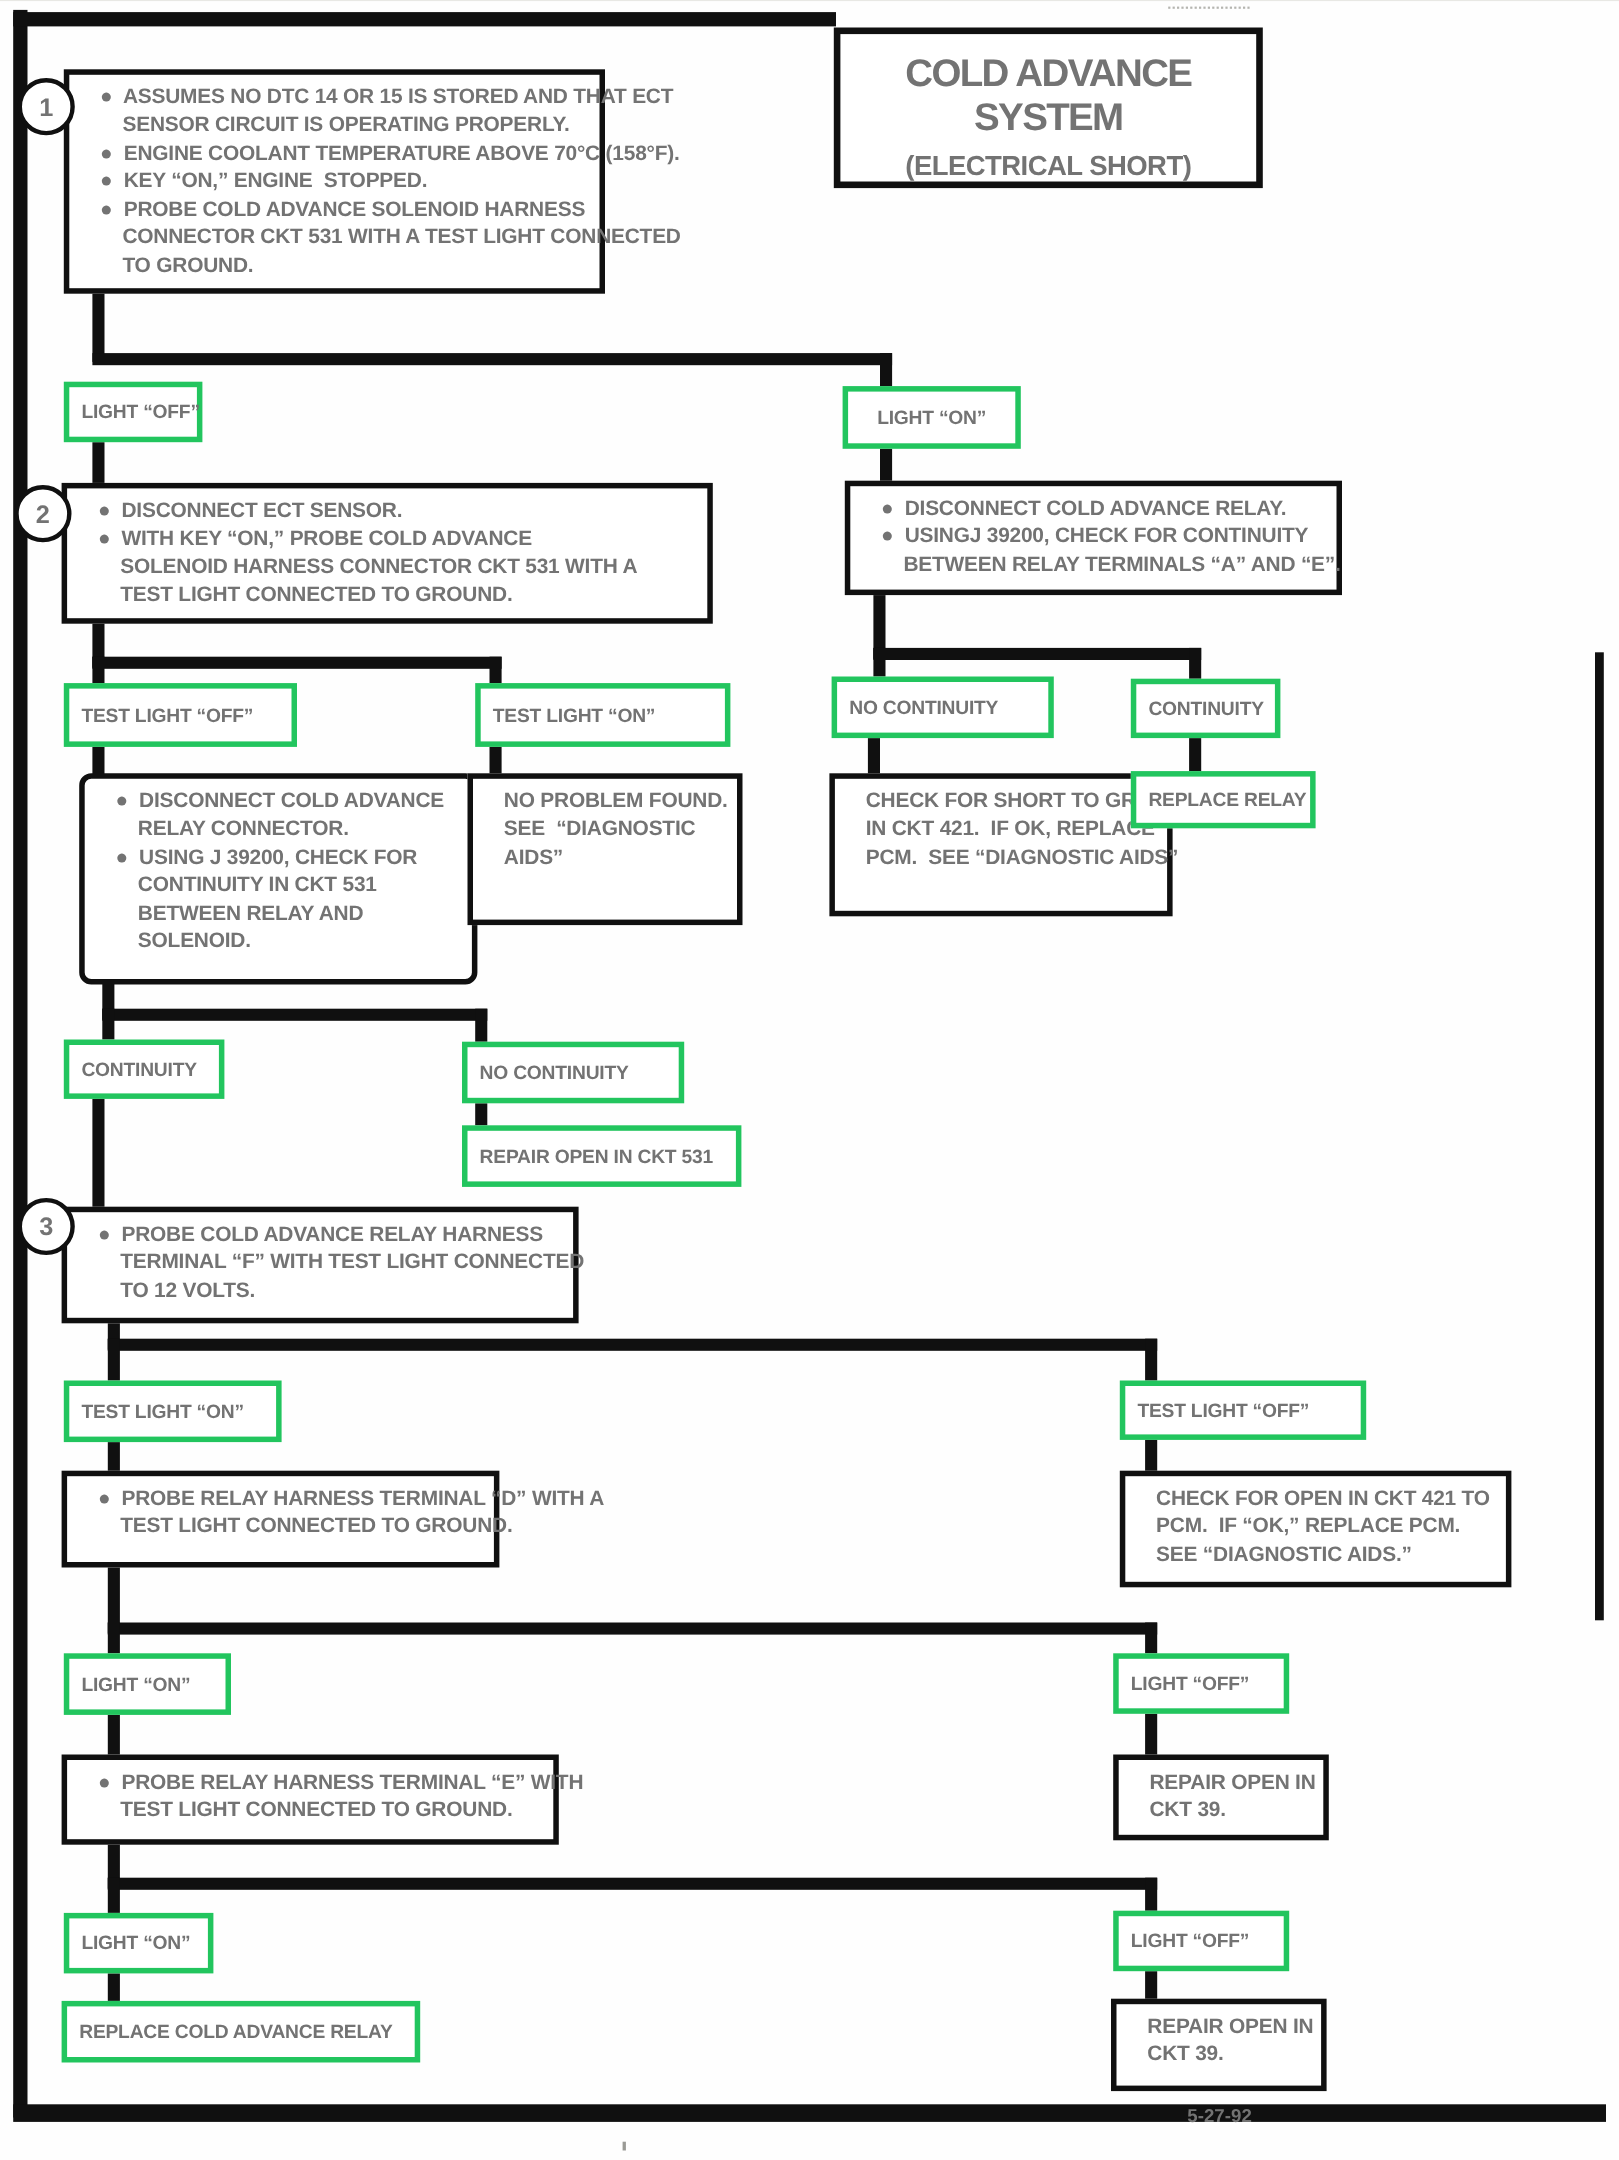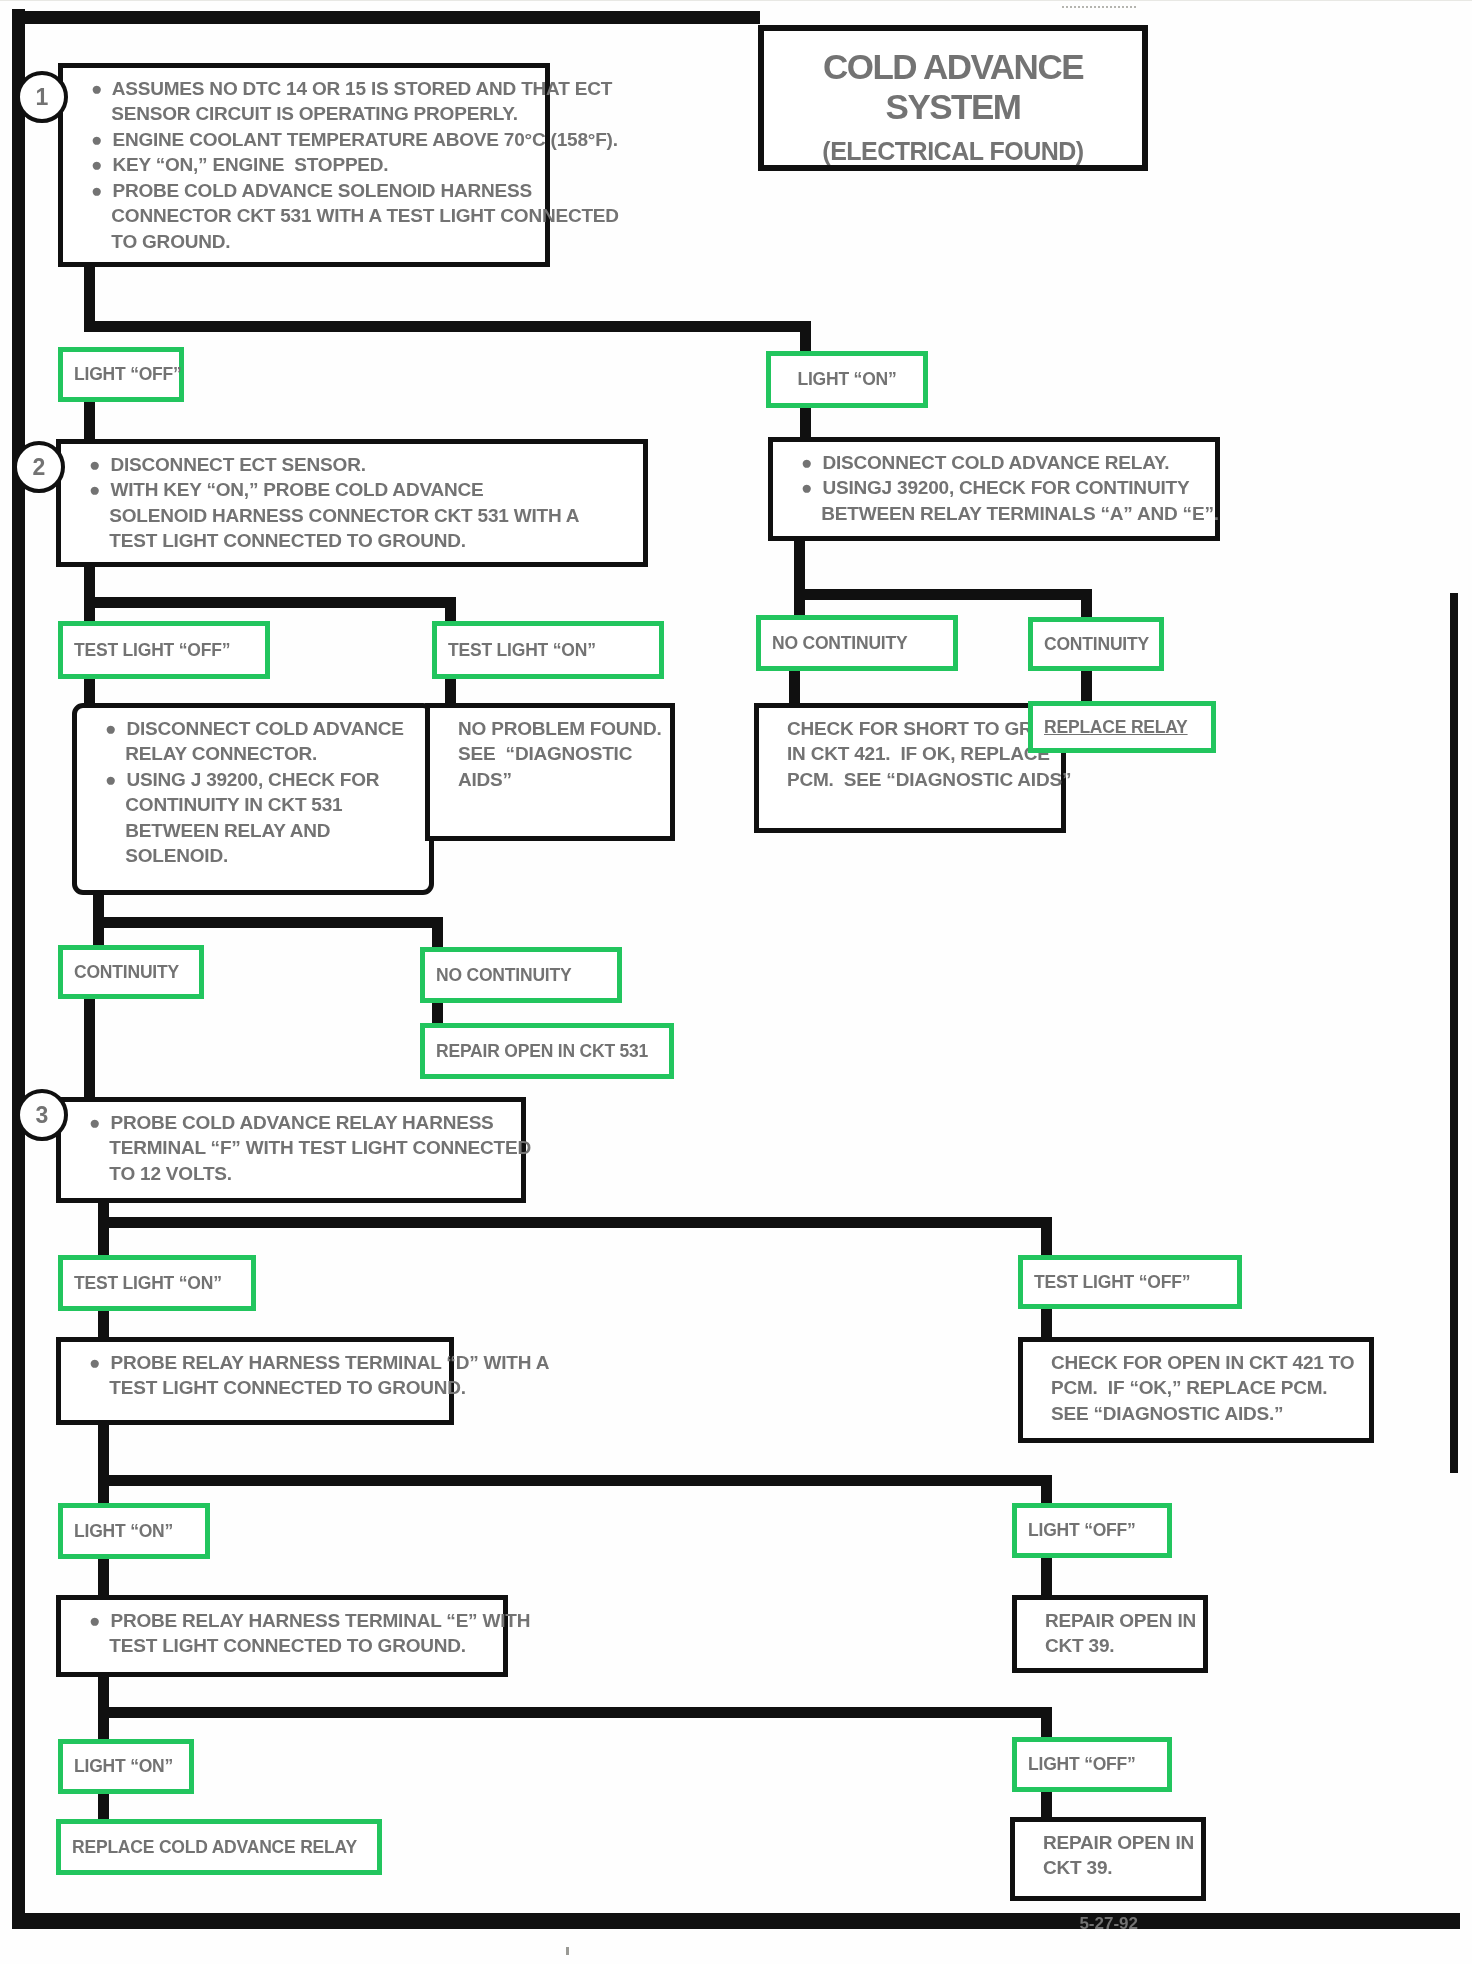--- a/index.html
+++ b/index.html
@@ -77,21 +77,21 @@
   <div class="conn" style="left:1041px;top:1554px;width:11px;height:44px;"></div>
   <div class="conn" style="left:98px;top:1674px;width:11px;height:42px;"></div>
   <div class="conn" style="left:98px;top:1706px;width:954px;height:11px;"></div>
   <div class="conn" style="left:98px;top:1706px;width:11px;height:36px;"></div>
   <div class="conn" style="left:1041px;top:1706px;width:11px;height:34px;"></div>
   <div class="conn" style="left:98px;top:1790px;width:11px;height:32px;"></div>
   <div class="conn" style="left:1041px;top:1788px;width:11px;height:32px;"></div>
 
   <div class="titlebox">
     <div class="title1">COLD ADVANCE SYSTEM</div>
-    <div class="title2">(ELECTRICAL FOUND)</div>
+    <div class="title2">(ELECTRICAL SHORT)</div>
   </div>
 
   <div class="circ" style="left:16px;top:70px;">1</div>
   <div class="circ" style="left:13px;top:440px;">2</div>
   <div class="circ" style="left:16px;top:1088px;">3</div>
 
   <div class="pbox" style="left:58px;top:62px;width:492px;min-height:166px;">●  ASSUMES NO DTC 14 OR 15 IS STORED AND THAT ECT
     SENSOR CIRCUIT IS OPERATING PROPERLY.
 ●  ENGINE COOLANT TEMPERATURE ABOVE 70°C (158°F).
 ●  KEY “ON,” ENGINE  STOPPED.
@@ -122,21 +122,21 @@
   <div class="pbox" style="left:425px;top:702px;width:250px;min-height:138px;">NO PROBLEM FOUND.
 SEE  “DIAGNOSTIC
 AIDS”</div>
 
   <div class="lbox" style="left:756px;top:614px;width:202px;height:56px;">NO CONTINUITY</div>
   <div class="lbox" style="left:1028px;top:616px;width:136px;height:54px;">CONTINUITY</div>
 
   <div class="pbox" style="left:754px;top:702px;width:312px;min-height:130px;">CHECK FOR SHORT TO GROUND
 IN CKT 421.  IF OK, REPLACE
 PCM.  SEE “DIAGNOSTIC AIDS”</div>
-  <div class="lbox" style="left:1028px;top:700px;width:188px;height:52px;text-decoration:underline;">REPLACE RELAY</div>
+  <div class="lbox" style="left:1028px;top:700px;width:168px;height:52px;">REPLACE RELAY</div>
 
   <div class="lbox" style="left:58px;top:944px;width:146px;height:54px;">CONTINUITY</div>
   <div class="lbox" style="left:420px;top:946px;width:202px;height:56px;">NO CONTINUITY</div>
   <div class="lbox" style="left:420px;top:1022px;width:254px;height:56px;">REPAIR OPEN IN CKT 531</div>
 
   <div class="pbox" style="left:56px;top:1096px;width:470px;min-height:106px;">●  PROBE COLD ADVANCE RELAY HARNESS
     TERMINAL “F” WITH TEST LIGHT CONNECTED
     TO 12 VOLTS.</div>
 
   <div class="lbox" style="left:58px;top:1254px;width:198px;height:56px;">TEST LIGHT “ON”</div>

